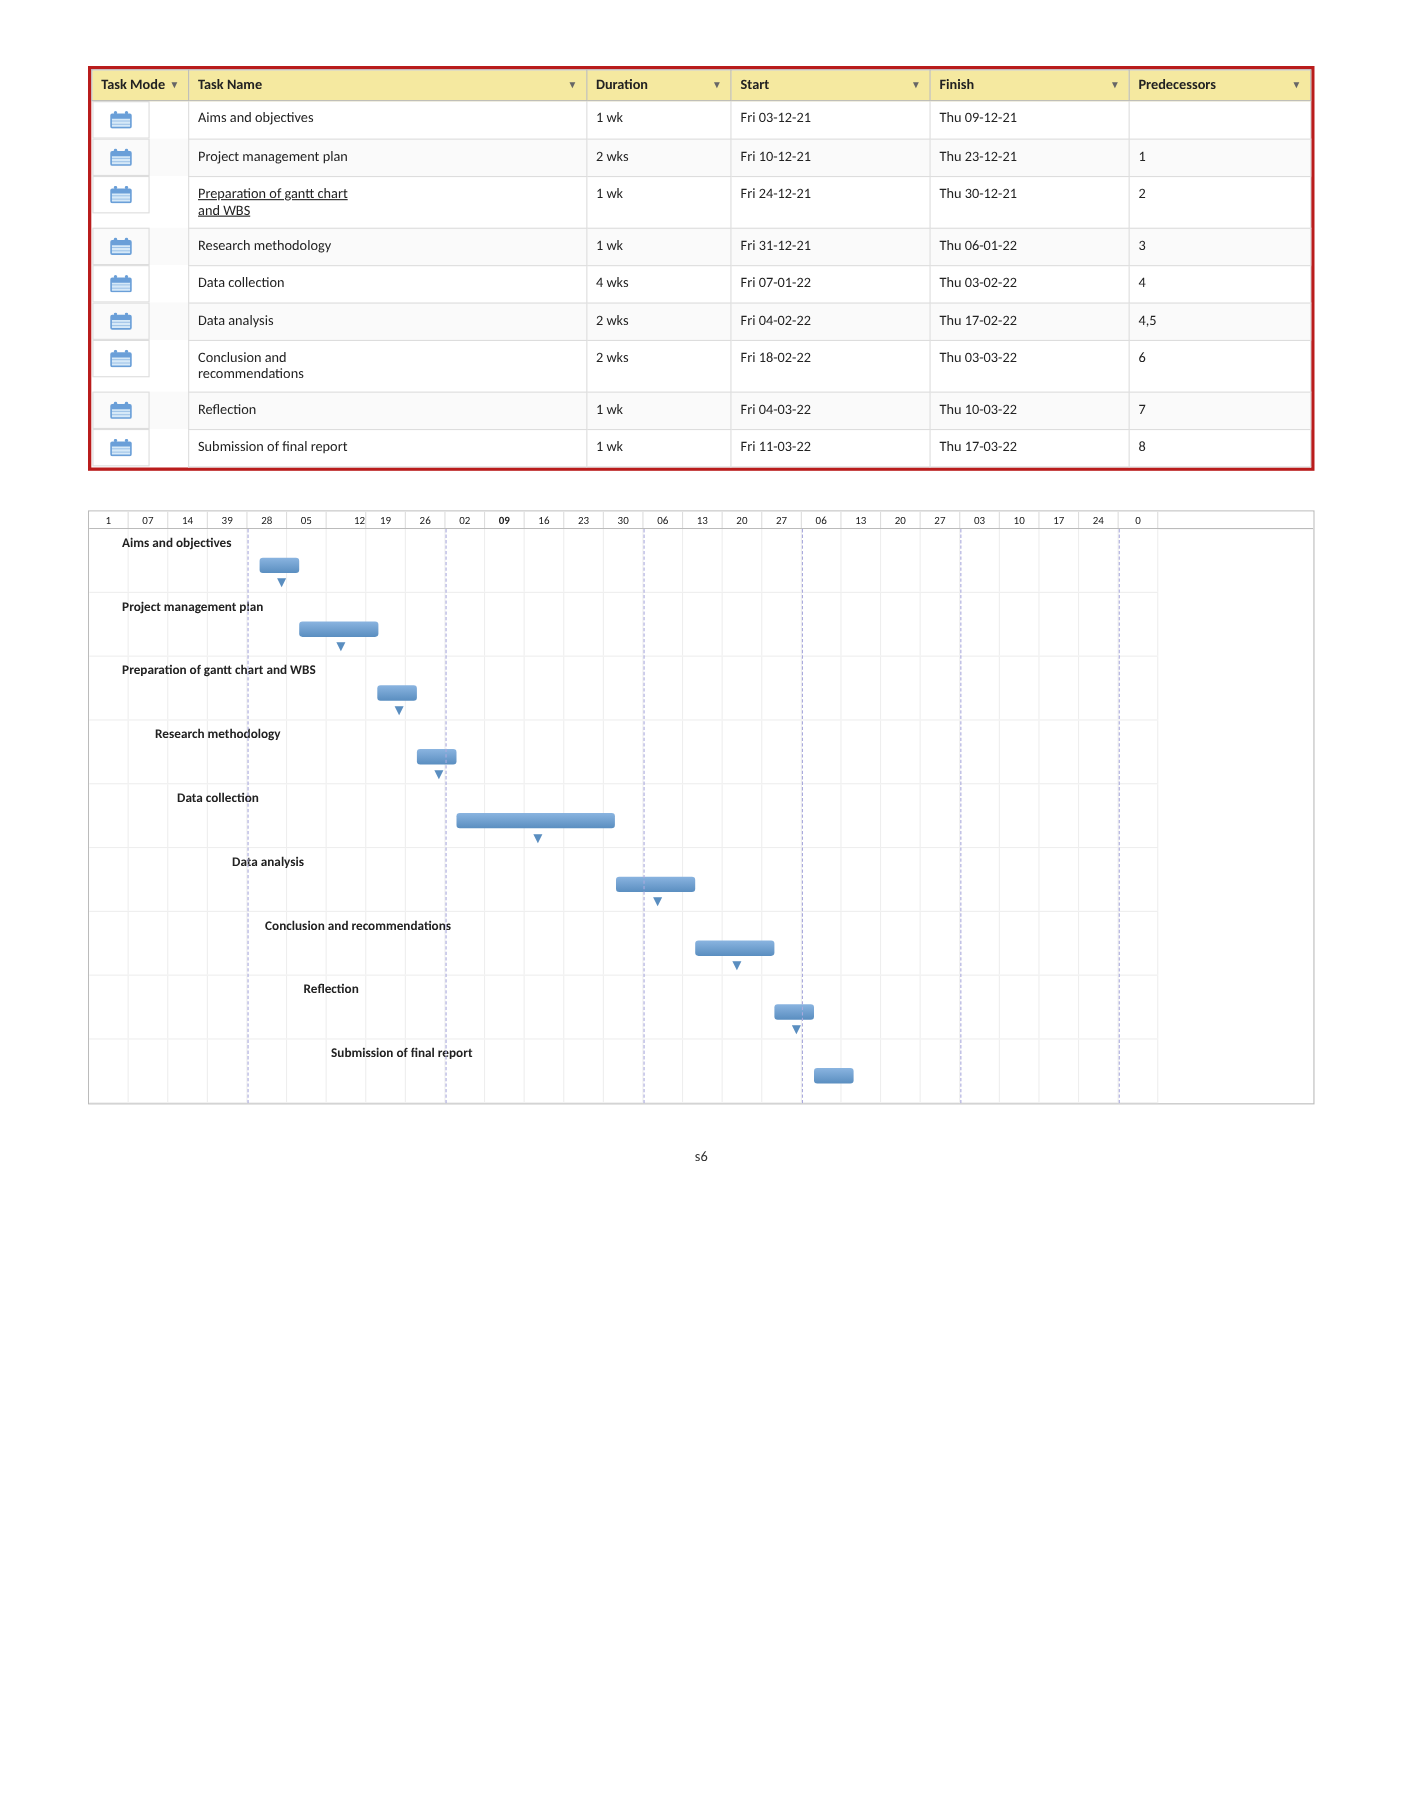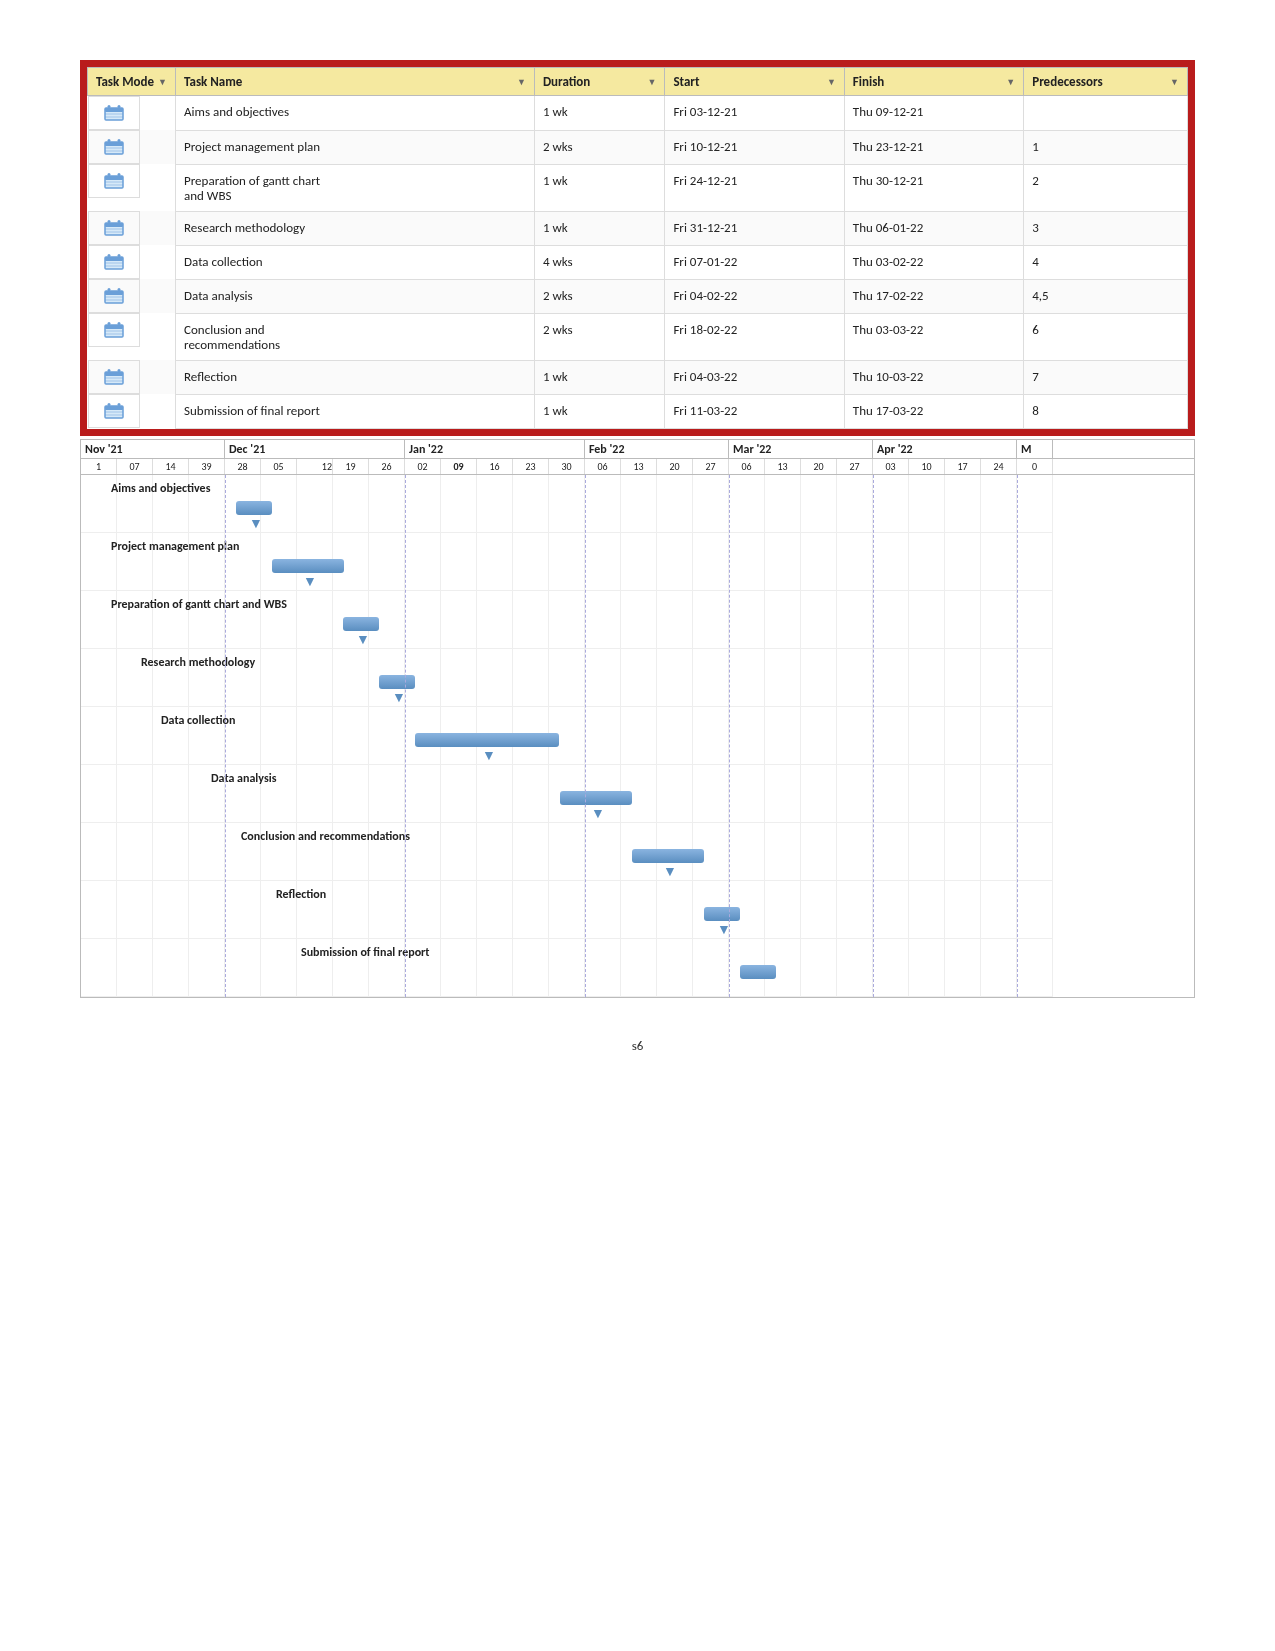--- a/index.html
+++ b/index.html
@@ -8,22 +8,23 @@
       font-family: Calibri, Arial, sans-serif;
       font-size: 13px;
       color: #222;
       width: 1275px;
       min-height: 1651px;
       padding: 60px 80px;
     }
 
     
     .table-wrapper {
-      border: 7px solid #b91c1c;
+      border: 3px solid #b91c1c;
       display: inline-block;
+      margin-bottom: 32px;
       width: 100%;
     }
     table {
       border-collapse: collapse;
       width: 100%;
     }
     thead tr th {
       background: #f5e9a0;
       border: 1px solid #bbb;
       padding: 6px 8px;
@@ -250,21 +251,21 @@
           <td class="col-mode task-icon">
             <svg viewBox="0 0 20 16" fill="none" xmlns="http://www.w3.org/2000/svg">
     <rect x="1" y="3" width="18" height="12" rx="1" stroke="#6a9fd8" stroke-width="1.5" fill="#d6e9f8"></rect>
     <rect x="1" y="3" width="18" height="4" rx="1" fill="#6a9fd8"></rect>
     <circle cx="5" cy="1.5" r="1.5" fill="#6a9fd8"></circle>
     <circle cx="15" cy="1.5" r="1.5" fill="#6a9fd8"></circle>
     <line x1="1" y1="9" x2="19" y2="9" stroke="#6a9fd8" stroke-width="0.5"></line>
     <line x1="1" y1="12" x2="19" y2="12" stroke="#6a9fd8" stroke-width="0.5"></line>
   </svg>
           </td>
-          <td class="col-name" style="white-space: pre-wrap;">Preparation of gantt chart
+          <td class="col-name" style="white-space: pre-wrap; text-decoration: underline;">Preparation of gantt chart
 and WBS</td>
           <td class="col-dur">1 wk</td>
           <td class="col-start">Fri 24-12-21</td>
           <td class="col-finish">Thu 30-12-21</td>
           <td class="col-pred">2</td>
         </tr>
         <tr>
           <td class="col-mode task-icon">
             <svg viewBox="0 0 20 16" fill="none" xmlns="http://www.w3.org/2000/svg">
     <rect x="1" y="3" width="18" height="12" rx="1" stroke="#6a9fd8" stroke-width="1.5" fill="#d6e9f8"></rect>
@@ -367,29 +368,20 @@
           <td class="col-finish">Thu 17-03-22</td>
           <td class="col-pred">8</td>
         </tr>
       </tbody>
   </table>
 </div>
 
 
 <div class="gantt-outer">
 
-  <div class="gantt-header-row" id="gantt-months">
-      <div class="gantt-month" style="width: 144px; min-width: 144px; flex-shrink: 0;">Nov '21</div>
-      <div class="gantt-month" style="width: 180px; min-width: 180px; flex-shrink: 0;">Dec '21</div>
-      <div class="gantt-month" style="width: 180px; min-width: 180px; flex-shrink: 0;">Jan '22</div>
-      <div class="gantt-month" style="width: 144px; min-width: 144px; flex-shrink: 0;">Feb '22</div>
-      <div class="gantt-month" style="width: 144px; min-width: 144px; flex-shrink: 0;">Mar '22</div>
-      <div class="gantt-month" style="width: 144px; min-width: 144px; flex-shrink: 0;">Apr '22</div>
-      <div class="gantt-month" style="width: 36px; min-width: 36px; flex-shrink: 0;">M</div>
-    </div>
 
   <div class="gantt-days-row" id="gantt-days">
       <div class="gantt-day" style="width: 36px; min-width: 36px; flex-shrink: 0;">1</div>
       <div class="gantt-day" style="width: 36px; min-width: 36px; flex-shrink: 0;">07</div>
       <div class="gantt-day" style="width: 36px; min-width: 36px; flex-shrink: 0;">14</div>
       <div class="gantt-day" style="width: 36px; min-width: 36px; flex-shrink: 0;">39</div>
       <div class="gantt-day" style="width: 36px; min-width: 36px; flex-shrink: 0;">28</div>
       <div class="gantt-day" style="width: 36px; min-width: 36px; flex-shrink: 0;">05</div>
       <div class="gantt-day" style="width: 36px; min-width: 36px; flex-shrink: 0; text-align: right;">12</div>
       <div class="gantt-day" style="width: 36px; min-width: 36px; flex-shrink: 0;">19</div>

